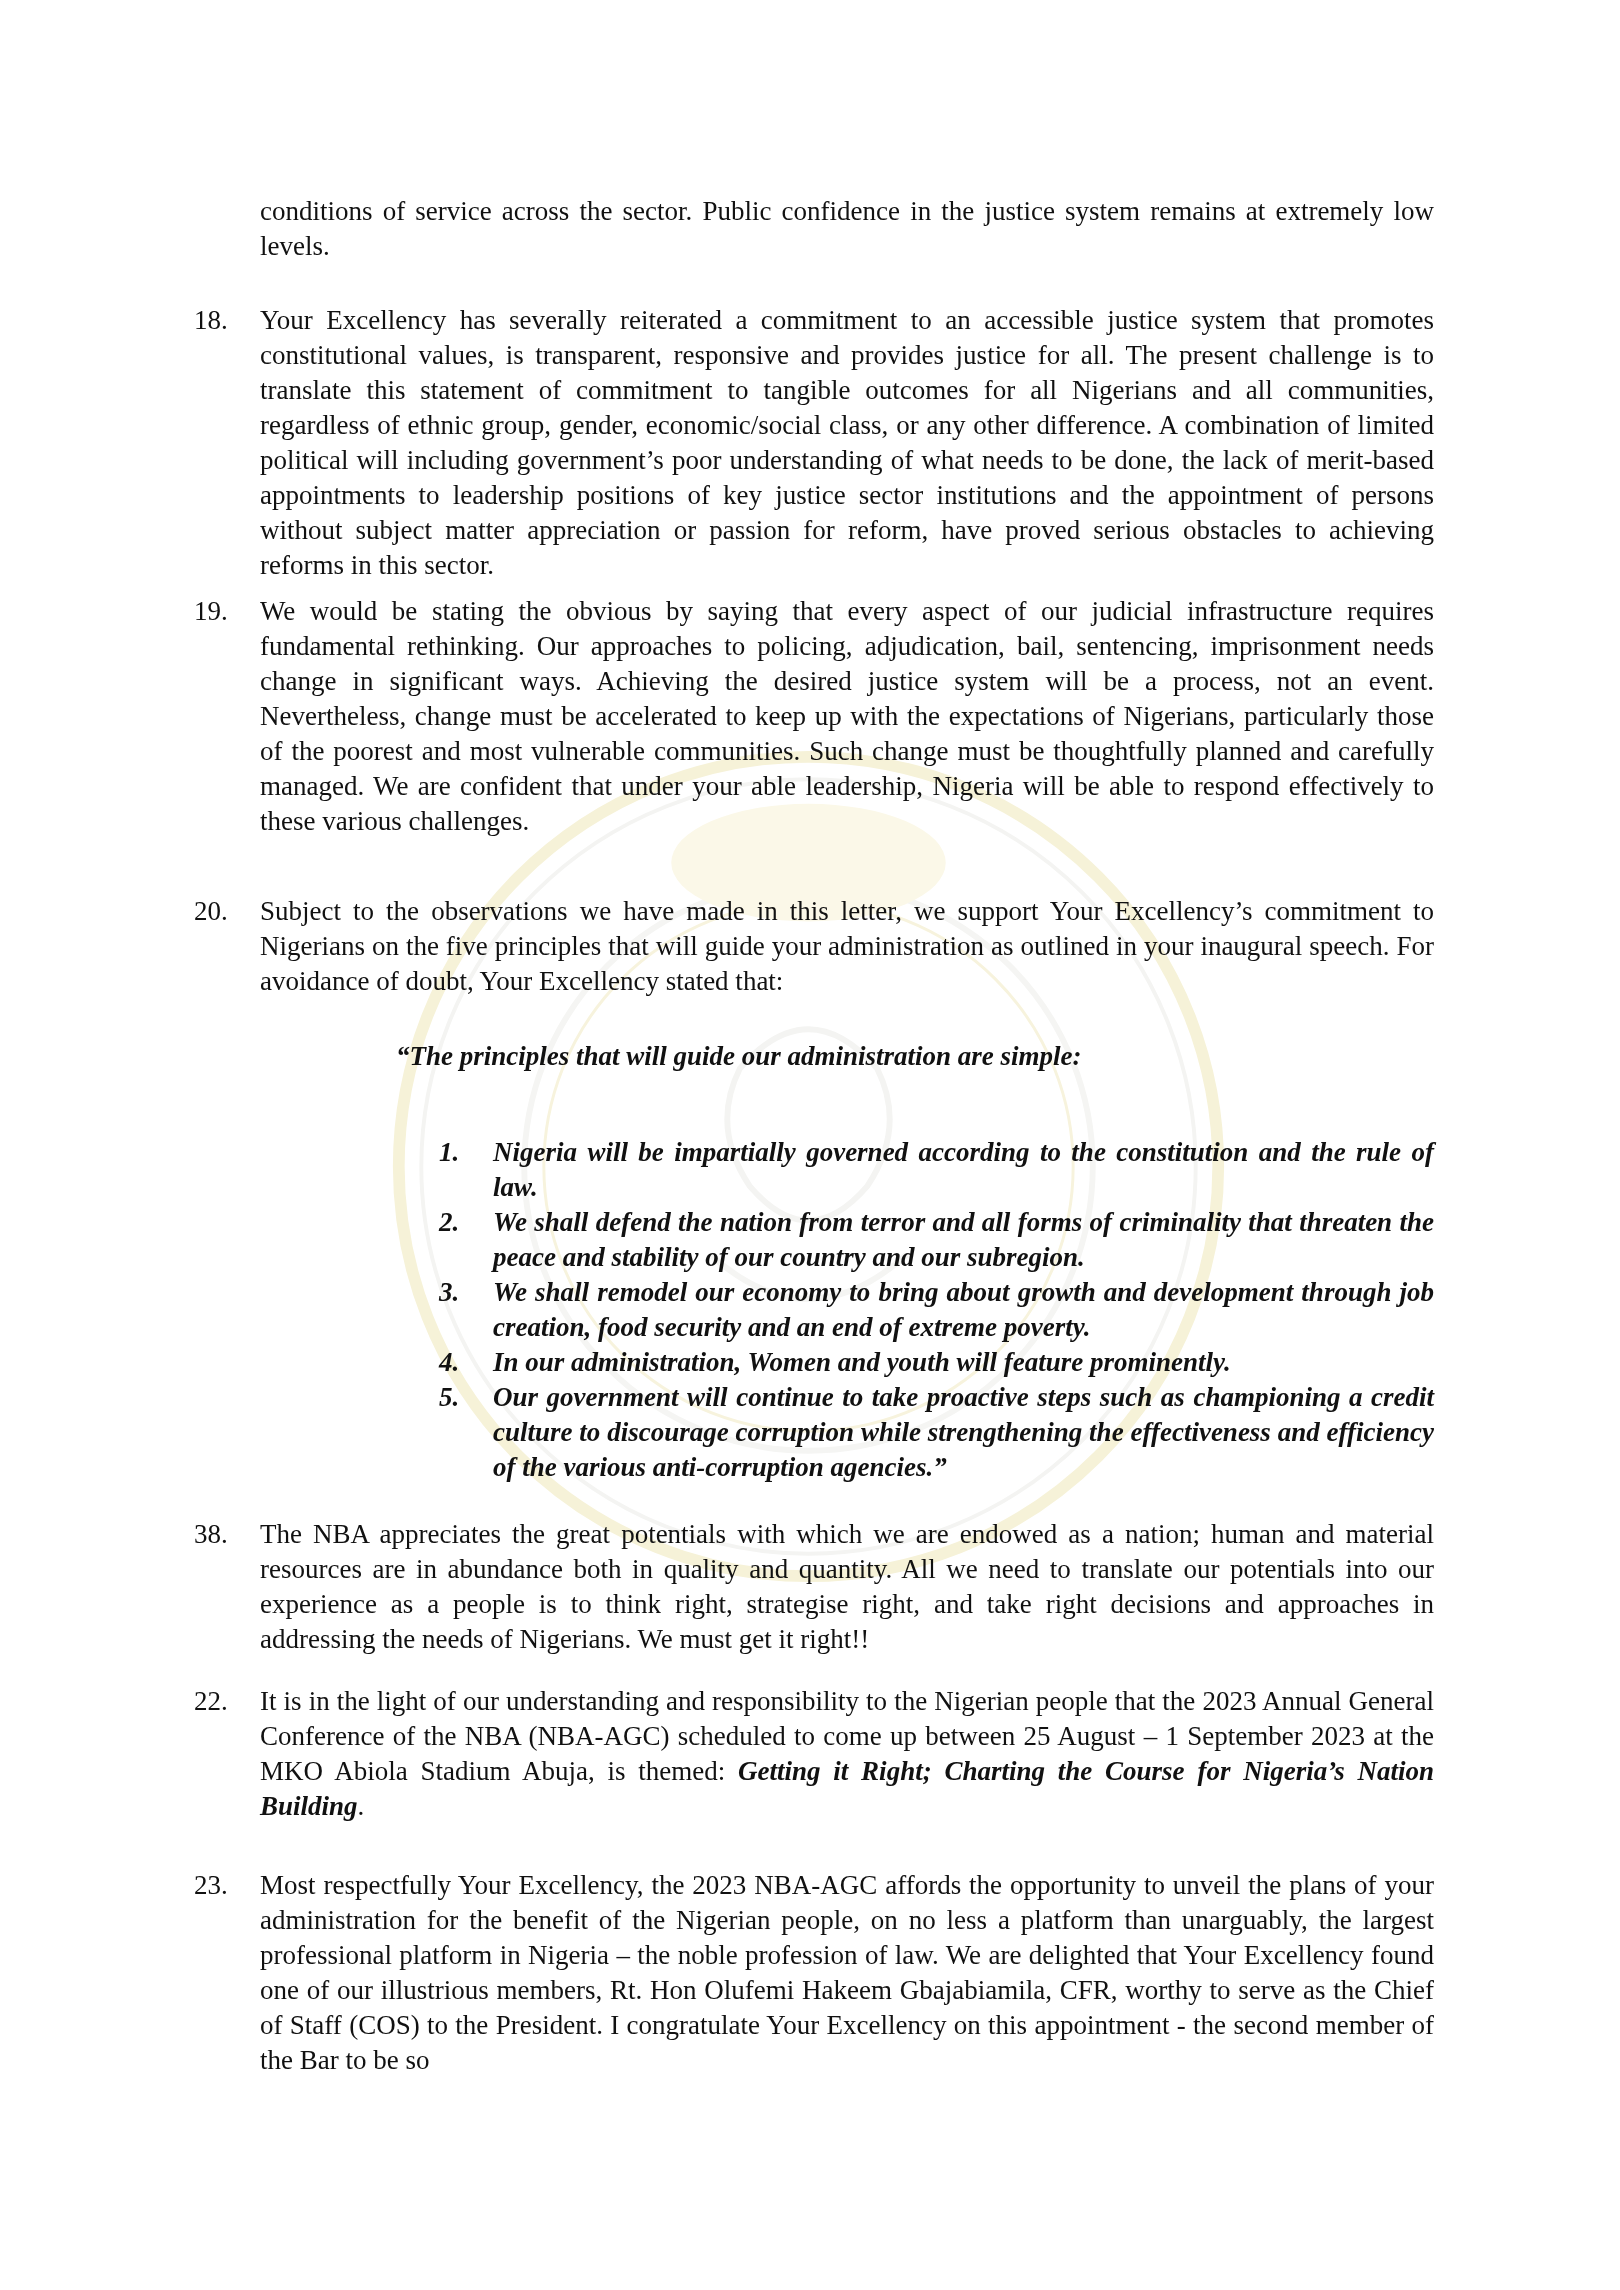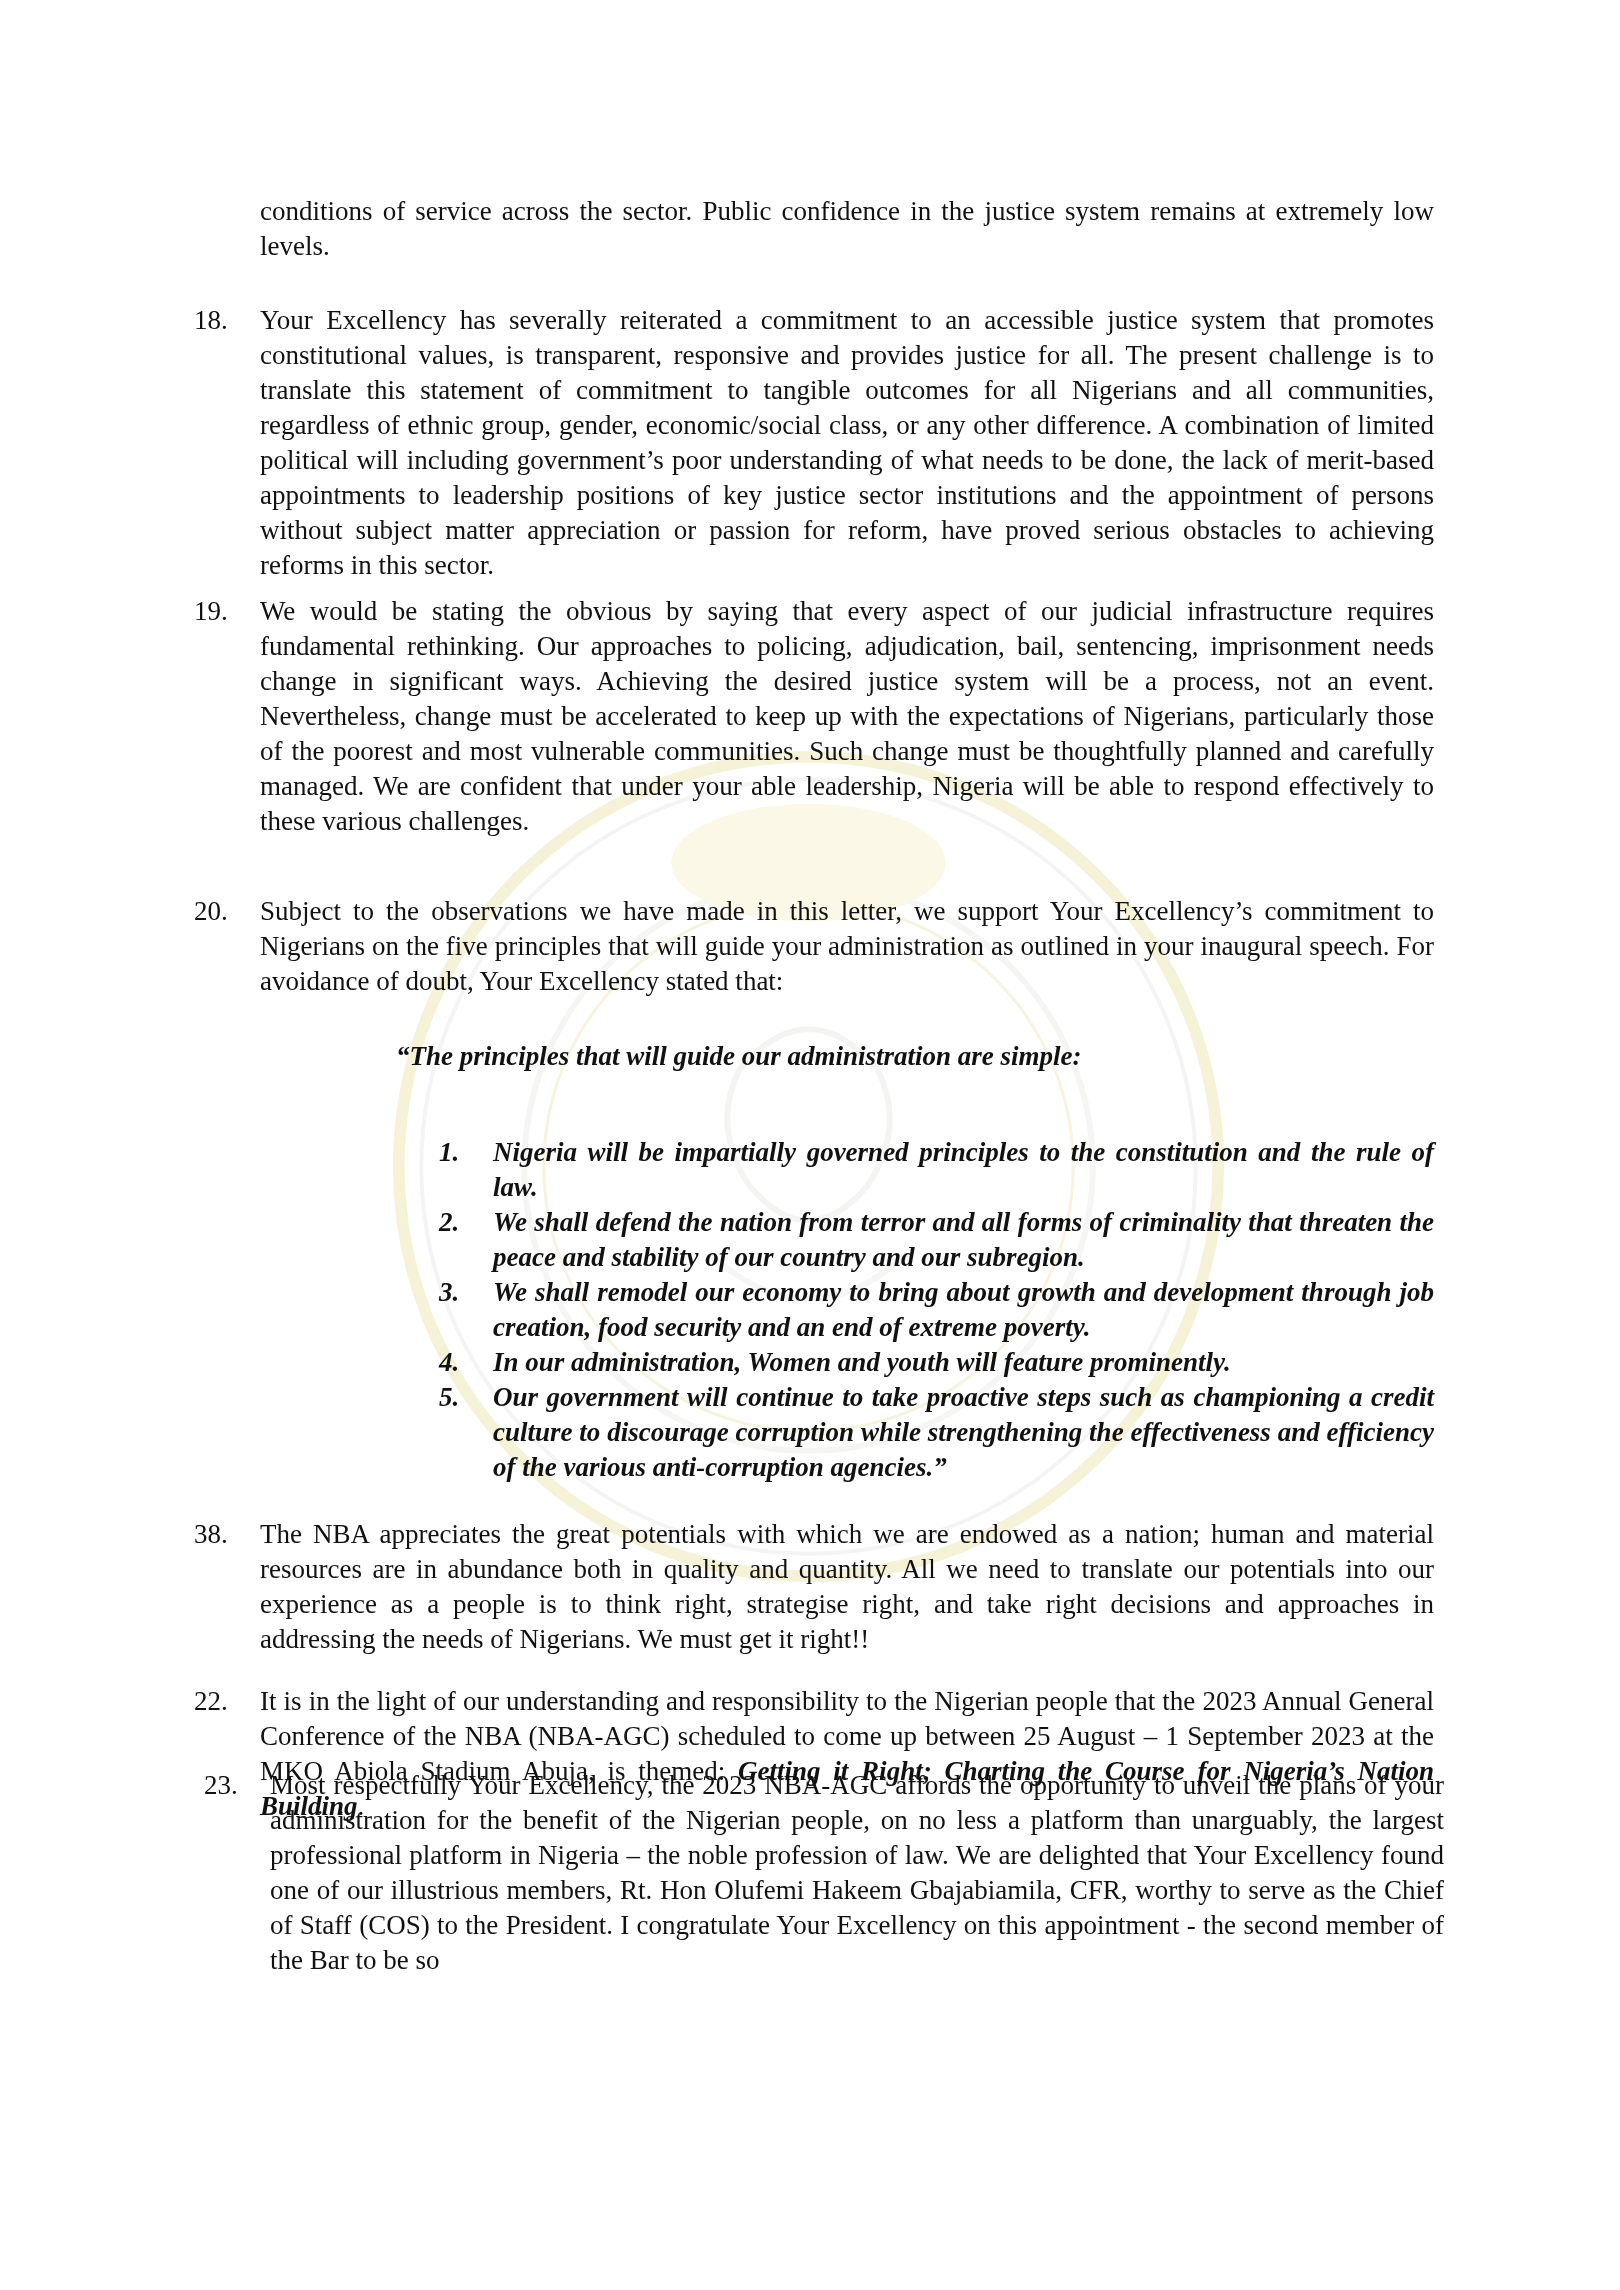--- a/index.html
+++ b/index.html
@@ -50,21 +50,21 @@
   <div class="para text" style="top:894px;">
     <span class="num">20.</span>
     <div class="body">Subject to the observations we have made in this letter, we support Your Excellency’s commitment to Nigerians on the five principles that will guide your administration as outlined in your inaugural speech. For avoidance of doubt, Your Excellency stated that:</div>
   </div>
 
   <div class="quote-head" style="top:1039px;">“The principles that will guide our administration are simple:</div>
 
   <div class="qlist" style="top:1135px;">
     <div class="qitem">
       <span class="qnum">1.</span>
-      <div class="qbody">Nigeria will be impartially governed principles to the constitution and the rule of law.</div>
+      <div class="qbody">Nigeria will be impartially governed according to the constitution and the rule of law.</div>
     </div>
     <div class="qitem">
       <span class="qnum">2.</span>
       <div class="qbody">We shall defend the nation from terror and all forms of criminality that threaten the peace and stability of our country and our subregion.</div>
     </div>
     <div class="qitem">
       <span class="qnum">3.</span>
       <div class="qbody">We shall remodel our economy to bring about growth and development through job creation, food security and an end of extreme poverty.</div>
     </div>
     <div class="qitem">
@@ -80,20 +80,20 @@
   <div class="para text" style="top:1517px;">
     <span class="num">38.</span>
     <div class="body">The NBA appreciates the great potentials with which we are endowed as a nation; human and material resources are in abundance both in quality and quantity. All we need to translate our potentials into our experience as a people is to think right, strategise right, and take right decisions and approaches in addressing the needs of Nigerians. We must get it right!!</div>
   </div>
 
   <div class="para text" style="top:1684px;">
     <span class="num">22.</span>
     <div class="body"><span>It is in the light of our understanding and responsibility to the Nigerian people that the </span><b>2023</b><span> Annual General Conference of the NBA (NBA-AGC) scheduled to come up between </span><b>25 August – 1 September 2023</b><span> at the MKO Abiola Stadium Abuja, is themed: </span><span class="bi">Getting it Right; Charting the Course for Nigeria’s Nation Building</span><span>.</span></div>
   </div>
 
-  <div class="para text" style="top:1768px;margin-left:10px;">
+  <div class="para text" style="top:1868px;">
     <span class="num">23.</span>
     <div class="body"><span>Most respectfully Your Excellency, the 2023 NBA-AGC affords the opportunity to unveil the plans of your administration for the benefit of the Nigerian people, on no less a platform than unarguably, the largest professional platform in Nigeria – the noble profession of law. We are delighted that Your Excellency found one of our illustrious members, </span><b>Rt. Hon Olufemi Hakeem Gbajabiamila, CFR,</b><span> worthy to serve as the Chief of Staff (COS) to the President. I congratulate Your Excellency on this appointment - the second member of the Bar to be so</span></div>
   </div>
 
 
 </div>
 
 
 </body></html>

